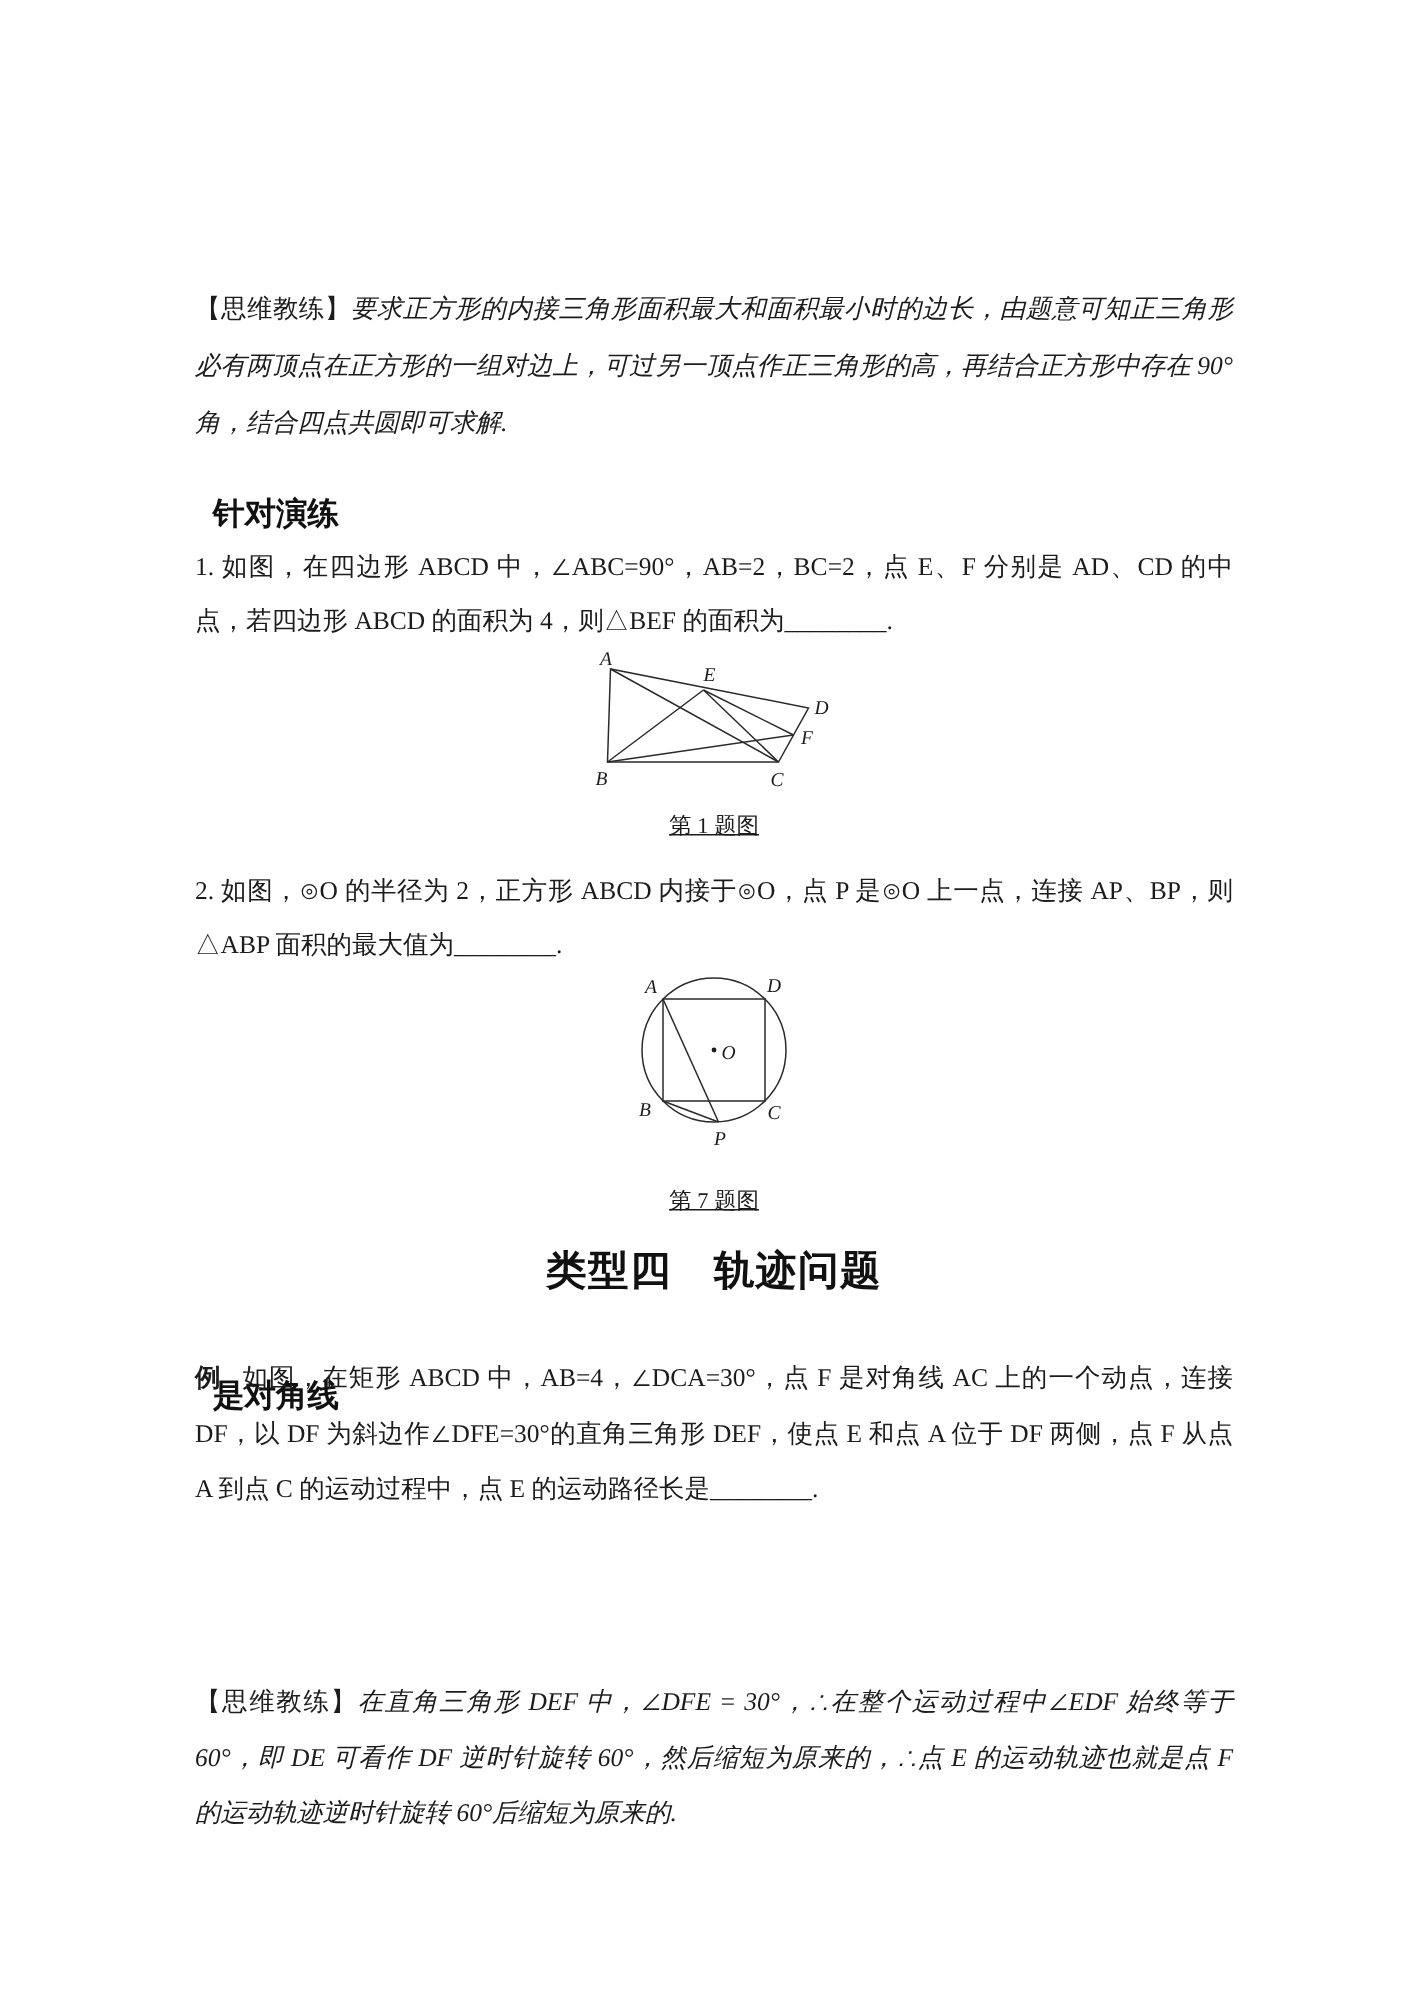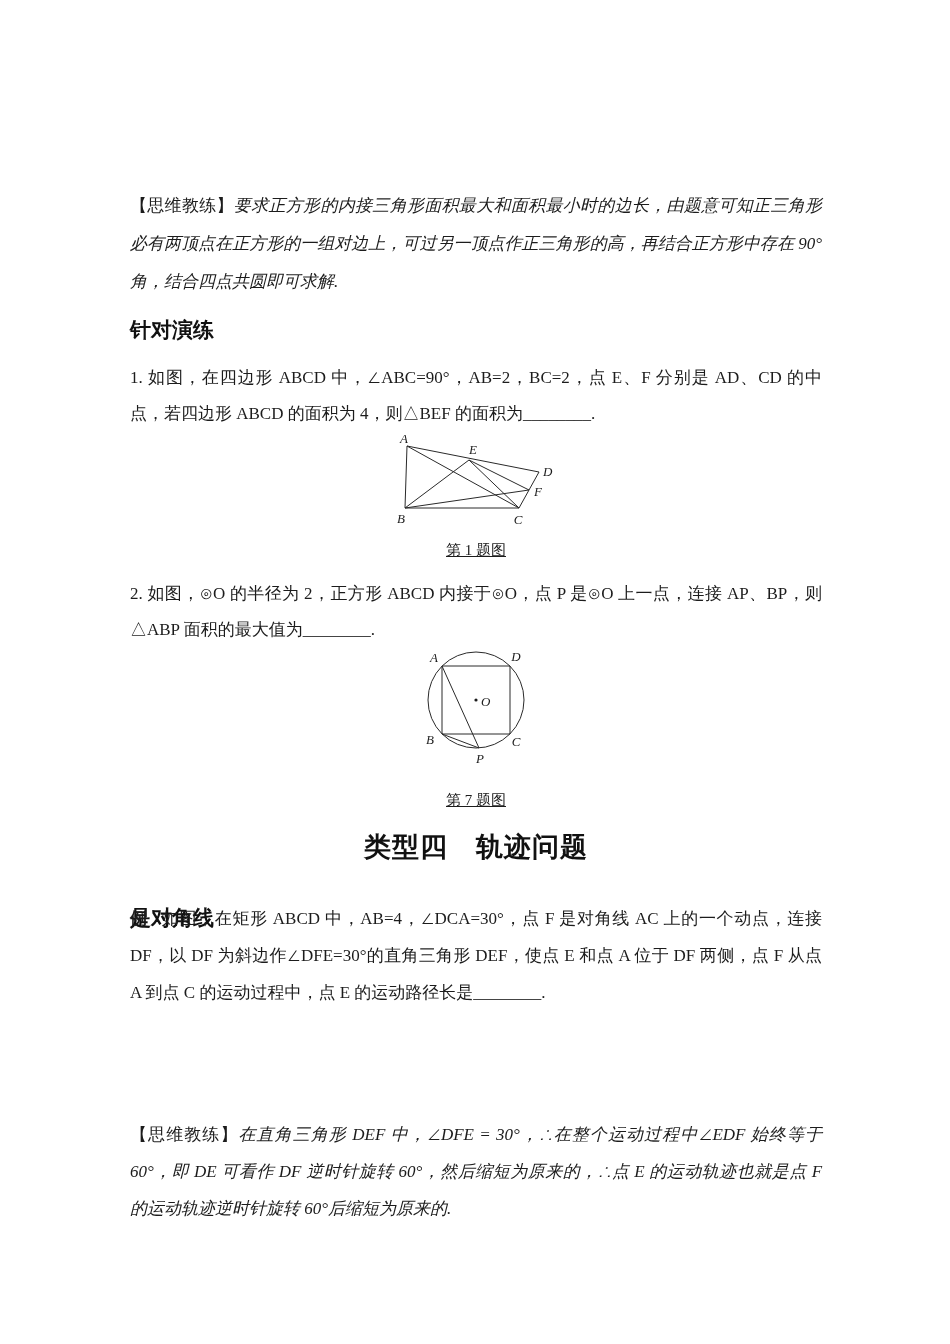--- a/index.html
+++ b/index.html
@@ -11,21 +11,21 @@
   .blk{position:absolute;left:130px;width:692px;}
   .para{font-size:17px;line-height:38px;text-align:justify;text-justify:inter-ideograph;}
   .para.tight{line-height:36px;}
   .para.ex{line-height:37px;}
   .it{font-family:"Liberation Serif",serif;}
   .note-label{font-weight:400;font-style:normal;}
   .note-body span{font-style:italic;}
   .ex-label{font-weight:700;font-family:"Liberation Sans",sans-serif;font-style:normal;margin-right:14px;}
   .sec-heading{
     font-family:"Liberation Sans",sans-serif;font-weight:700;
-    font-size:21px;margin:0;color:#111;
+    font-size:21px;margin:12px;color:#111;
   }
   .big-heading{
     font-family:"Liberation Sans",sans-serif;font-weight:700;
     font-size:27px;margin:0;text-align:center;color:#111;letter-spacing:1px;
   }
   .caption{font-size:15px;text-align:center;color:#1c1c1c;text-decoration:underline;}
   .figwrap{text-align:center;}
   svg text{font-family:"Liberation Serif",serif;font-style:italic;font-size:13px;fill:#1c1c1c;}
   svg line, svg polygon, svg circle.outline{stroke:#2a2a2a;stroke-width:1;fill:none;}
 </style>

